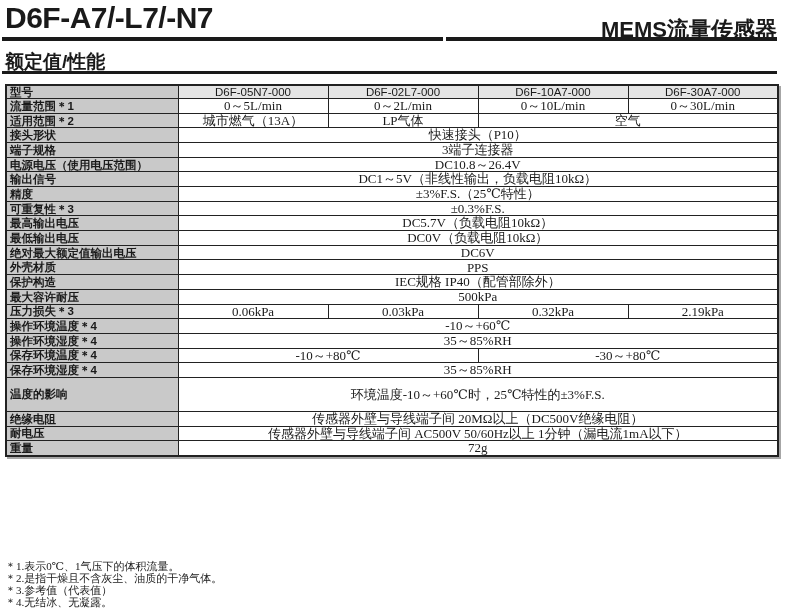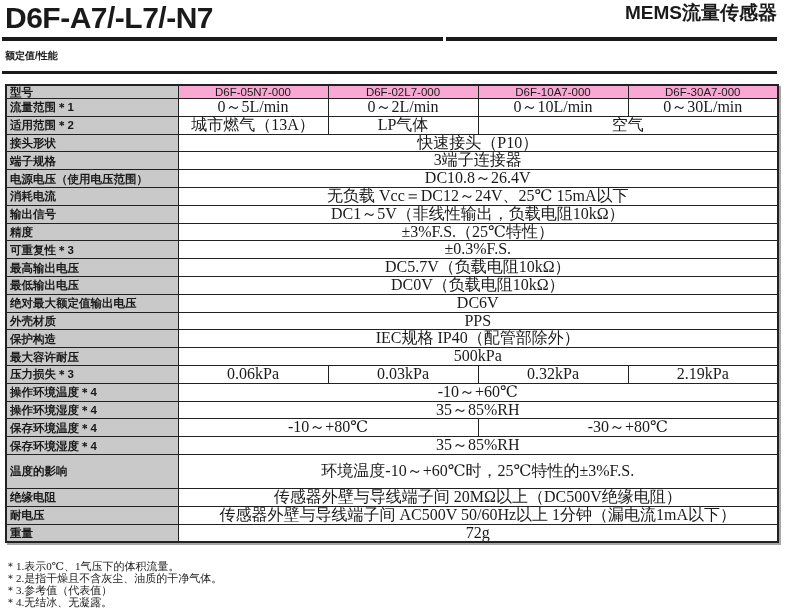--- a/index.html
+++ b/index.html
@@ -6,53 +6,53 @@
   body{
     width:792px;height:608px;position:relative;background:#ffffff;
     font-family:"Liberation Sans","DejaVu Sans",sans-serif;color:#1a1a1a;
     overflow:hidden;
   }
   .page-title{
     position:absolute;left:5px;top:1px;font-size:30px;font-weight:bold;
     letter-spacing:-0.5px;white-space:nowrap;
   }
   .doc-subtitle{
-    position:absolute;right:15px;top:0;font-size:19px;font-weight:bold;
+    position:absolute;right:15px;top:15px;font-size:22px;font-weight:bold;
     white-space:nowrap;
   }
   .rule-seg-a{position:absolute;left:2px;top:37px;width:441px;height:4px;background:#1a1a1a;}
   .rule-seg-b{position:absolute;left:446px;top:37px;width:331px;height:4px;background:#1a1a1a;}
   .section-title{
-    position:absolute;left:5px;top:49px;font-size:10px;font-weight:bold;
+    position:absolute;left:5px;top:49px;font-size:19px;font-weight:bold;
     white-space:nowrap;
   }
   .section-rule{position:absolute;left:2px;top:71px;width:775px;height:3px;background:#1a1a1a;}
 
   table.spec{
     position:absolute;left:5px;top:84px;width:772px;height:373px;
     border-collapse:collapse;table-layout:fixed;
     border:2px solid #222222;
     box-shadow:2px 2px 0 rgba(0,0,0,0.35);
     font-size:11.5px;
   }
   table.spec td{
     border:1px solid #222222;padding:0 3px;line-height:1.05;
     overflow:hidden;white-space:nowrap;
   }
   td.lbl{
     background:#c9c9c9;text-align:left;padding-left:5px;font-weight:bold;
     font-family:"Liberation Sans","DejaVu Sans",sans-serif;font-size:11.5px;
   }
   td.hdr{
-    background:#f9a8d4;text-align:center;
+    background:#e5e5e5;text-align:center;
     font-family:"Liberation Sans","DejaVu Sans",sans-serif;font-size:11.5px;
   }
   td.val{
     text-align:center;background:#ffffff;
-    font-family:"Liberation Serif","DejaVu Serif",serif;font-size:16px;
+    font-family:"Liberation Serif","DejaVu Serif",serif;font-size:13px;
   }
   tr.tall td{height:33px;}
 
   .footnotes{
     position:absolute;left:5px;top:560px;
     font-family:"Liberation Serif","DejaVu Serif",serif;
     font-size:11px;line-height:12px;font-weight:normal;
   }
 </style>
 </head>
@@ -98,24 +98,20 @@
         <td class="lbl">接头形状</td>
         <td class="val" colspan="4">快速接头（P10）</td>
       </tr>
       <tr>
         <td class="lbl">端子规格</td>
         <td class="val" colspan="4">3端子连接器</td>
       </tr>
       <tr>
         <td class="lbl">电源电压（使用电压范围）</td>
         <td class="val" colspan="4">DC10.8～26.4V</td>
-      </tr>
-      <tr>
-        <td class="lbl">消耗电流</td>
-        <td class="val" colspan="4">无负载 Vcc＝DC12～24V、25℃ 15mA以下</td>
       </tr>
       <tr>
         <td class="lbl">输出信号</td>
         <td class="val" colspan="4">DC1～5V（非线性输出，负载电阻10kΩ）</td>
       </tr>
       <tr>
         <td class="lbl">精度</td>
         <td class="val" colspan="4">±3%F.S.（25℃特性）</td>
       </tr>
       <tr>

